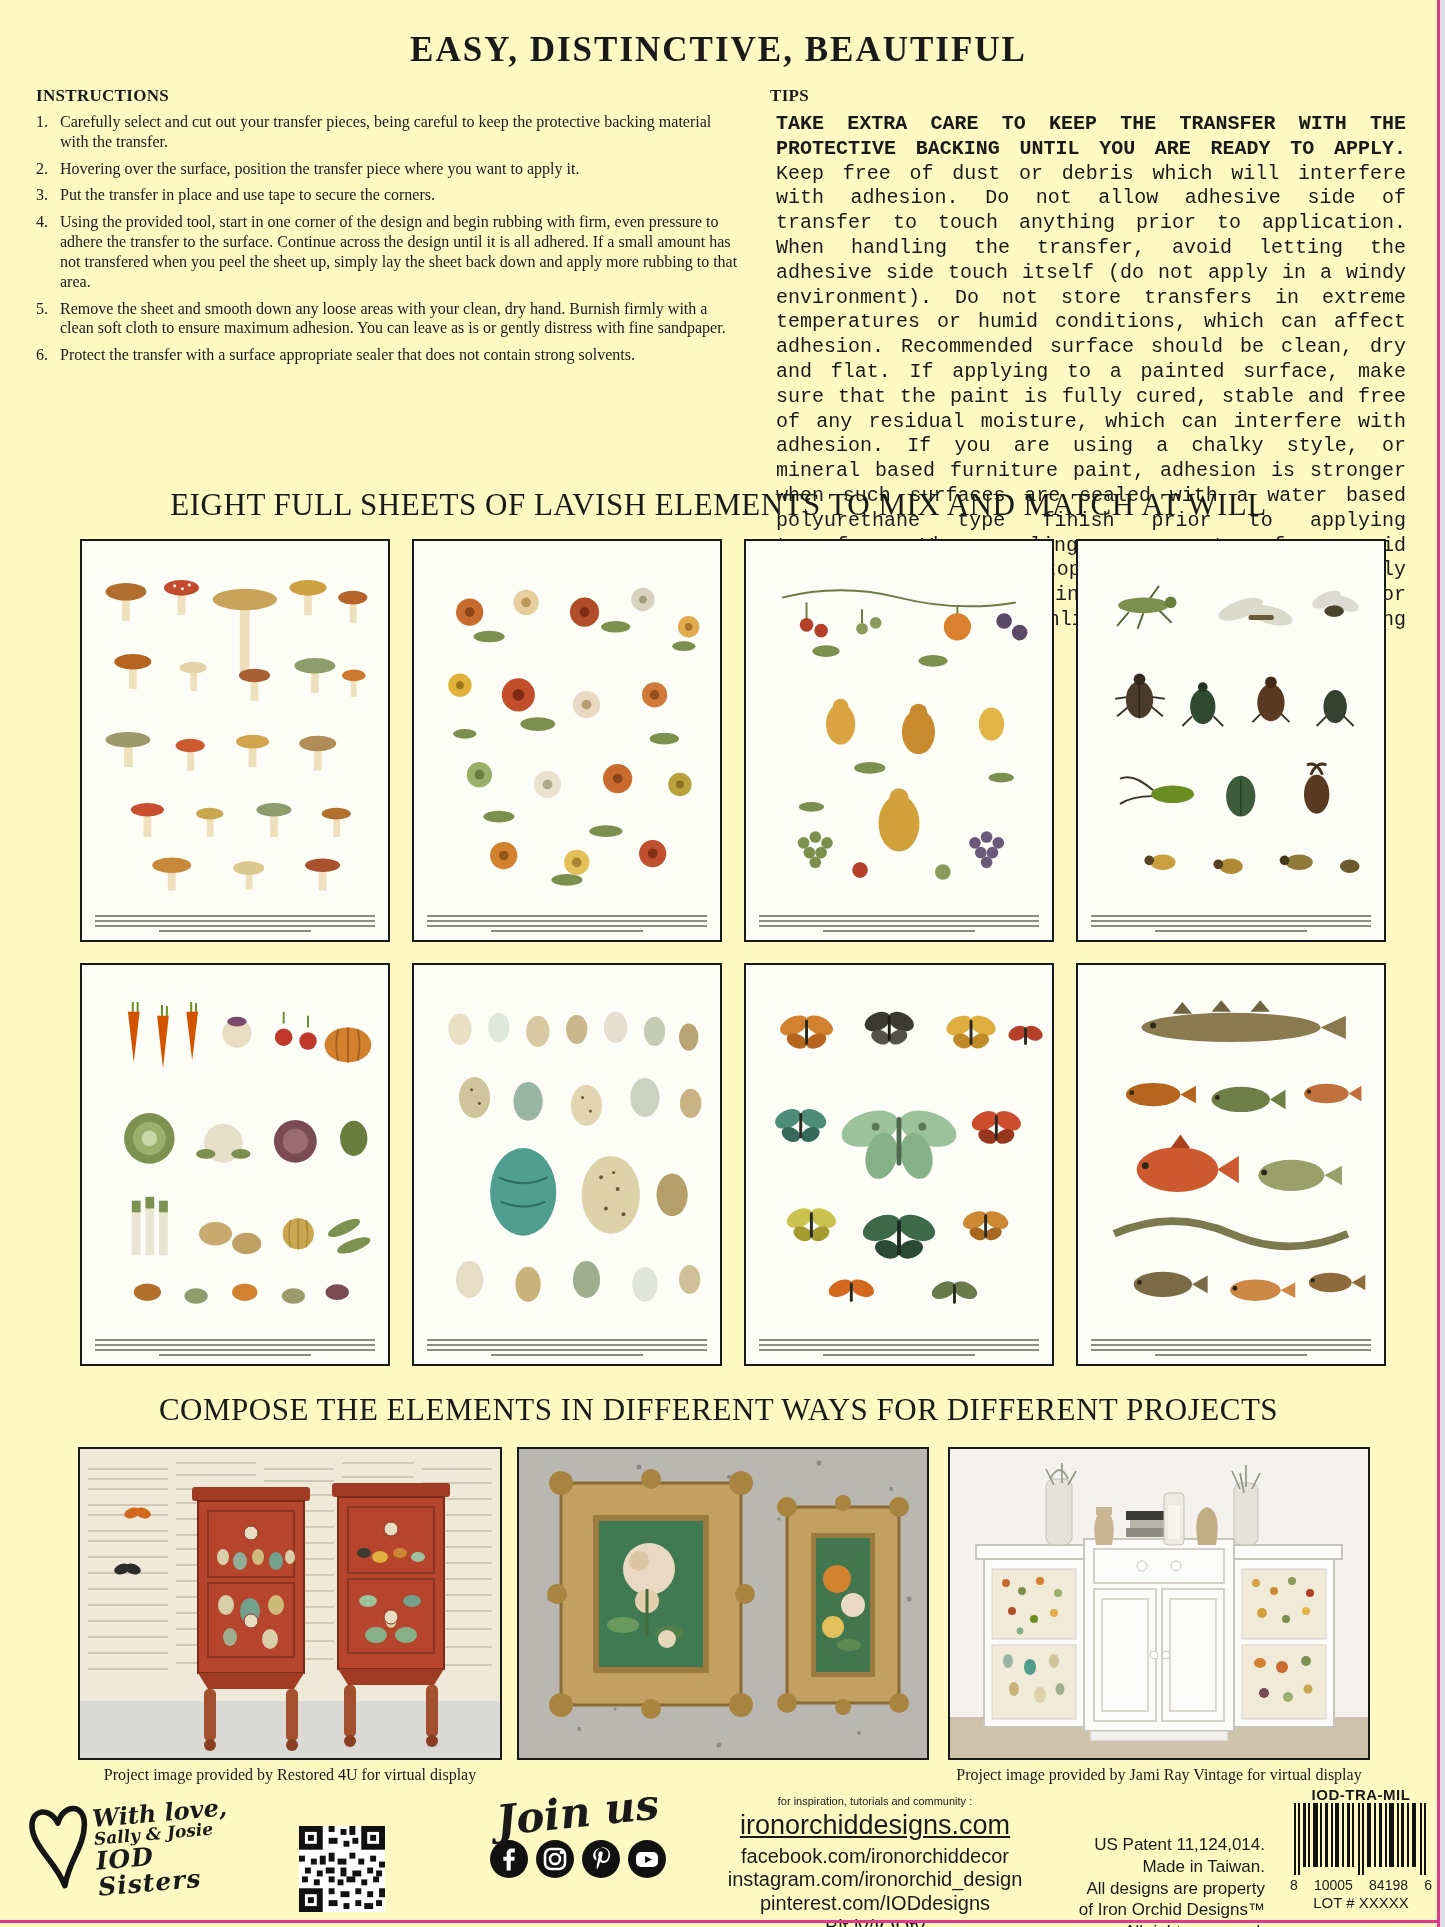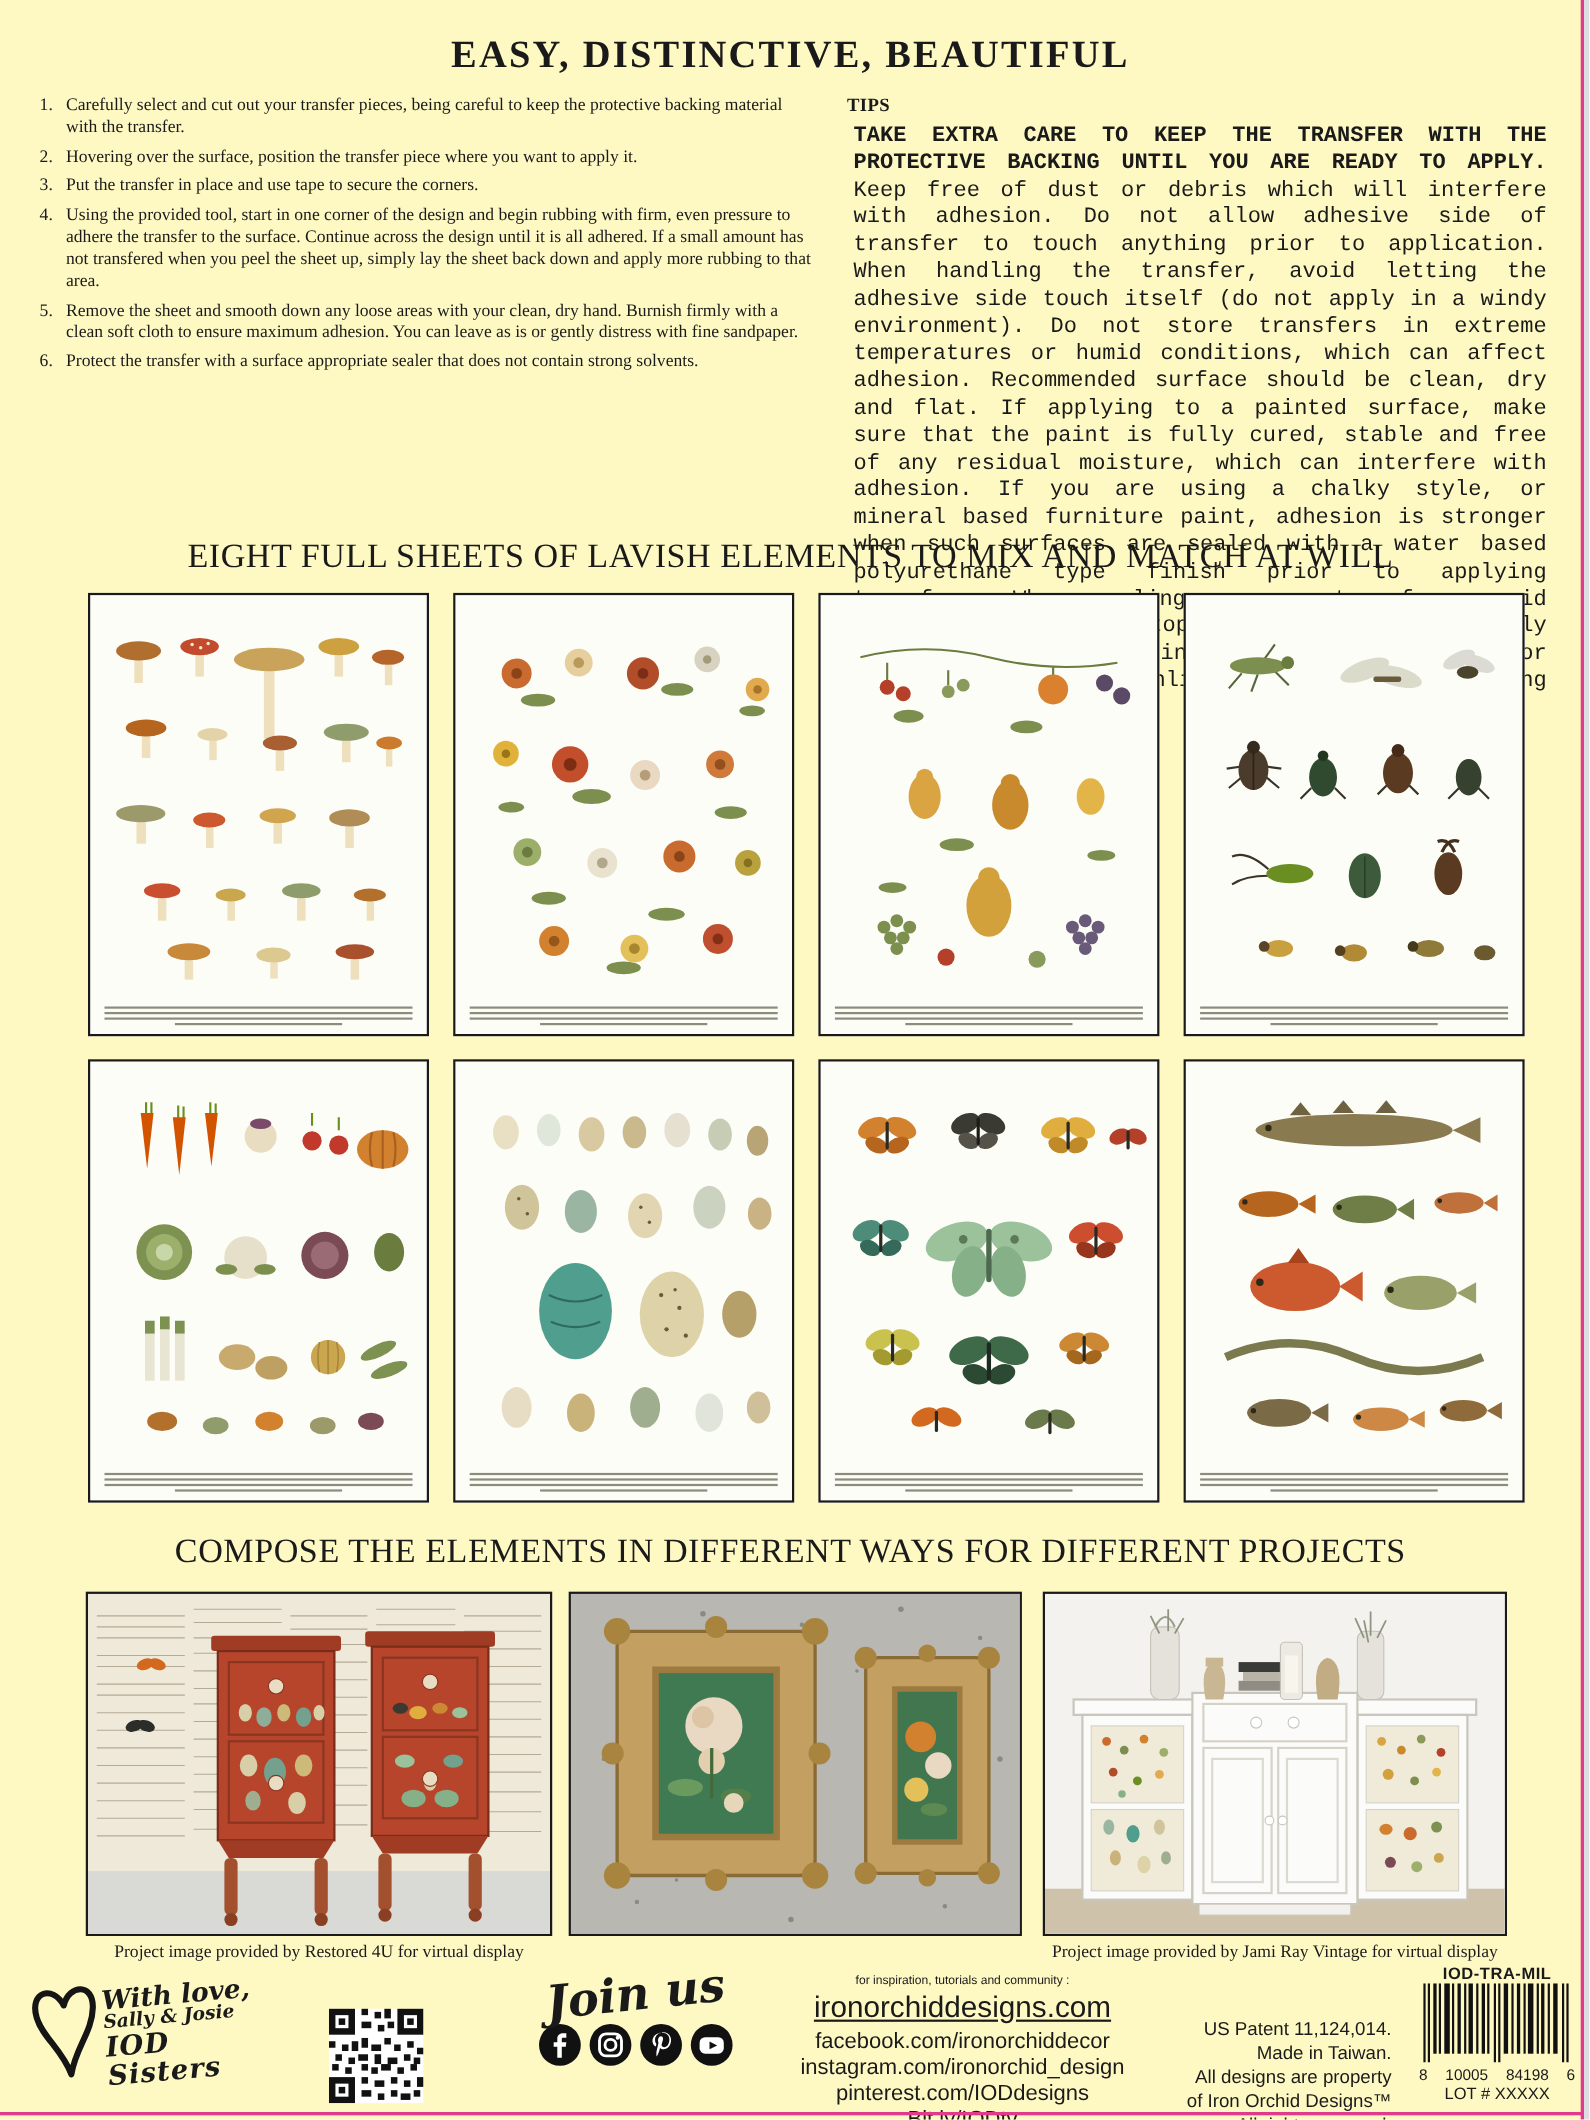--- a/index.html
+++ b/index.html
@@ -71,20 +71,21 @@
 </style>
 </head>
 <body>
 
 <div class="page">
 
   <div class="title">EASY, DISTINCTIVE, BEAUTIFUL</div>
 
   <div class="cols">
     <div class="col-left">
+      <p class="col-h">INSTRUCTIONS</p>
       <ul class="inst">
         <li>
             <span class="num">1.</span>
             <span>Carefully select and cut out your transfer pieces, being careful to keep the protective backing material with the transfer.</span>
           </li>
         <li>
             <span class="num">2.</span>
             <span>Hovering over the surface, position the transfer piece where you want to apply it.</span>
           </li>
         <li>

